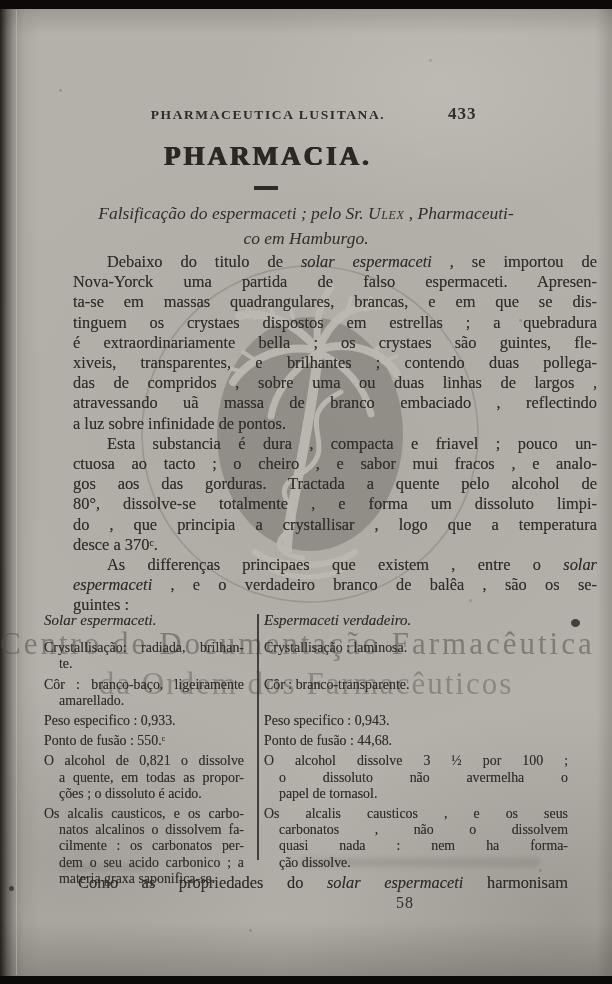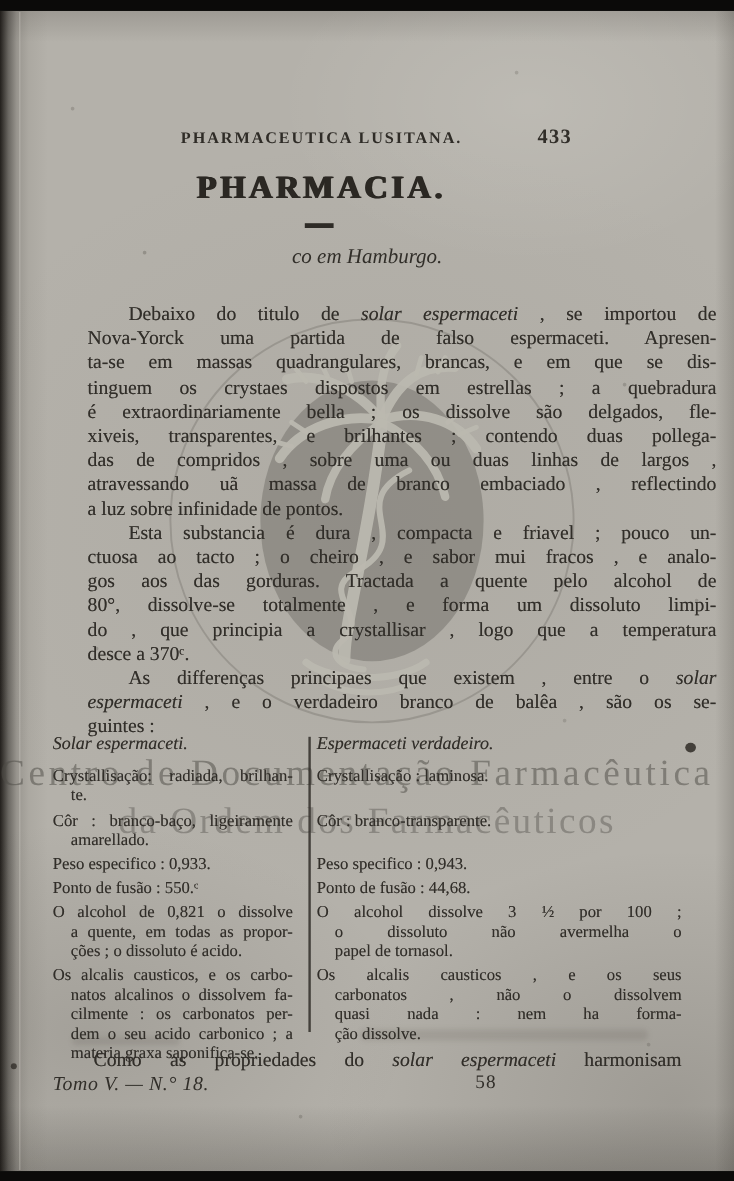--- a/index.html
+++ b/index.html
@@ -123,30 +123,31 @@
   <div class="wm-line wm1">Centro de Documentação Farmacêutica</div>
   <div class="wm-line wm2">da Ordem dos Farmacêuticos</div>
 
   <div class="ink">
     <div class="running-head">PHARMACEUTICA LUSITANA.</div>
     <div class="page-num">433</div>
     <div class="section-title">PHARMACIA.</div>
     <div class="divider-dash"></div>
 
     <div class="byline">
+        <div class="line"><span class="seg-i">Falsificação do espermaceti ; pelo Sr. </span><span class="seg-sc">Ulex</span><span class="seg-i"> , </span><span class="seg-i">Pharmaceuti-</span></div>
         <div class="line last"><span class="seg-i">co em Hamburgo.</span></div>
       </div>
 
     <div class="body-text">
       <div class="para">
           <div class="line"><span>Debaixo do titulo de </span><span class="seg-i">solar espermaceti</span><span> , se importou de</span></div>
           <div class="line">Nova-Yorck uma partida de falso espermaceti. Apresen-</div>
           <div class="line">ta-se em massas quadrangulares, brancas, e em que se dis-</div>
           <div class="line">tinguem os crystaes dispostos em estrellas ; a quebradura</div>
-          <div class="line">é extraordinariamente bella ; os dissolve são delgados, fle-</div>
+          <div class="line">é extraordinariamente bella ; os crystaes são guintes, fle-</div>
           <div class="line">xiveis, transparentes, e brilhantes ; contendo duas pollega-</div>
           <div class="line">das de compridos , sobre uma ou duas linhas de largos ,</div>
           <div class="line">atravessando uã massa de branco embaciado , reflectindo</div>
           <div class="line last">a luz sobre infinidade de pontos.</div>
         </div>
       <div class="para">
           <div class="line">Esta substancia é dura , compacta e friavel ; pouco un-</div>
           <div class="line">ctuosa ao tacto ; o cheiro , e sabor mui fracos , e analo-</div>
           <div class="line">gos aos das gorduras. Tractada a quente pelo alcohol de</div>
           <div class="line">80°, dissolve-se totalmente , e forma um dissoluto limpi-</div>
@@ -227,21 +228,20 @@
           </div>
       </div>
     </div>
     <div class="tdivider"></div>
 
     <div class="catchline">
         <div class="line last"><span>Como as propriedades do </span><span class="seg-i">solar espermaceti</span><span> harmonisam</span></div>
       </div>
 
     <div class="footer-row">
-      <span class="tomo">Tomo V. — N.° 18.</span>
       <span class="signature">58</span>
     </div>
   </div>
 
   <div class="blot b1"></div>
   <div class="blot b2"></div>
   <div class="bar top"></div>
   <div class="bar bottom"></div>
 </div>
 

